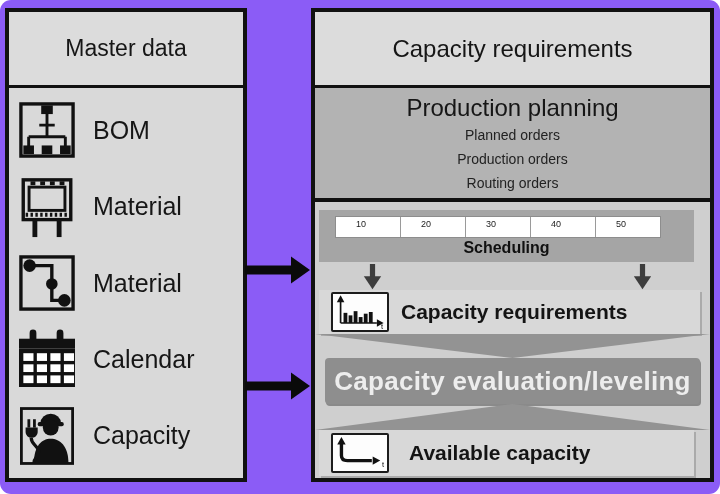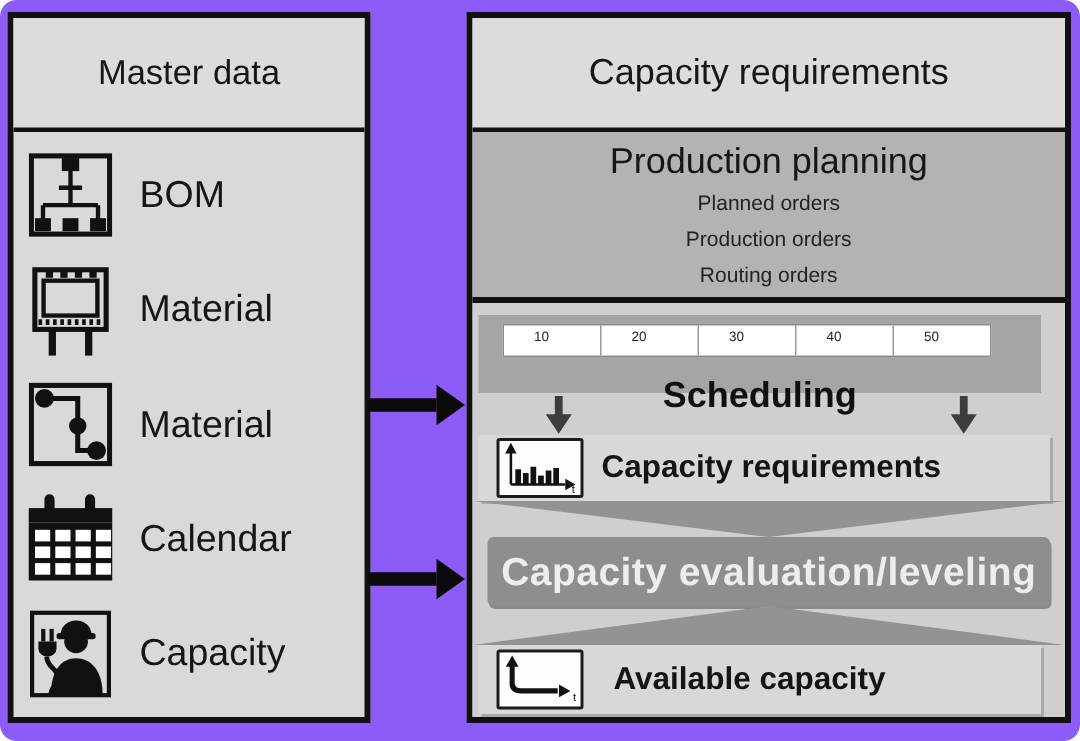--- a/index.html
+++ b/index.html
@@ -30,21 +30,21 @@
   .planning{flex:0 0 auto;height:105px;border-bottom:4px solid var(--border);background:var(--planning-bg);
     text-align:center;padding-top:5px;box-sizing:content-box;}
   .p-title{font-size:24px;line-height:30px;}
   .order{font-size:14px;line-height:24px;color:#222;}
 
   .rp-body{flex:1;display:flex;flex-direction:column;padding-top:8px;background:var(--inner-bg);}
   .band{flex:0 0 auto;height:52px;margin:0 16px 0 4px;background:var(--band-bg);}
   .timeline{margin:6px 0 0 16px;width:326px;height:22px;box-sizing:border-box;display:flex;background:#ffffff;border:1px solid #8d8d8d;}
   .cell{flex:1;border-right:1px solid #9a9a9a;font-size:9px;padding:2px 0 0 20px;color:#222;box-sizing:border-box;}
   .cell:last-child{border-right:none;}
-  .sched-label{text-align:center;font-weight:bold;font-size:24px;margin-top:12px;color:#101010;}
+  .sched-label{text-align:center;font-weight:bold;font-size:16px;margin-top:1px;color:#101010;}
 
   .arrows-row{flex:0 0 auto;height:26px;margin:2px 57px 0 47px;display:flex;justify-content:space-between;align-items:flex-start;}
   .darrow{width:21px;height:26px;}
 
   .reqrow{flex:0 0 auto;height:44px;margin:0 10px 0 4px;background:var(--row-bg);display:flex;align-items:center;
     padding-left:12px;box-sizing:border-box;box-shadow:2px 2px 0 #aaaaaa;}
   .availrow{flex:0 0 auto;height:46px;margin:0 16px 0 4px;background:var(--row-bg);display:flex;align-items:center;
     padding-left:12px;box-sizing:border-box;box-shadow:2px 2px 0 #aaaaaa;}
   .icbox{width:58px;height:40px;flex:0 0 auto;background:#fdfdfd;border:2px solid #1c1c1c;border-radius:2px;
     display:flex;align-items:center;justify-content:center;box-sizing:border-box;}

